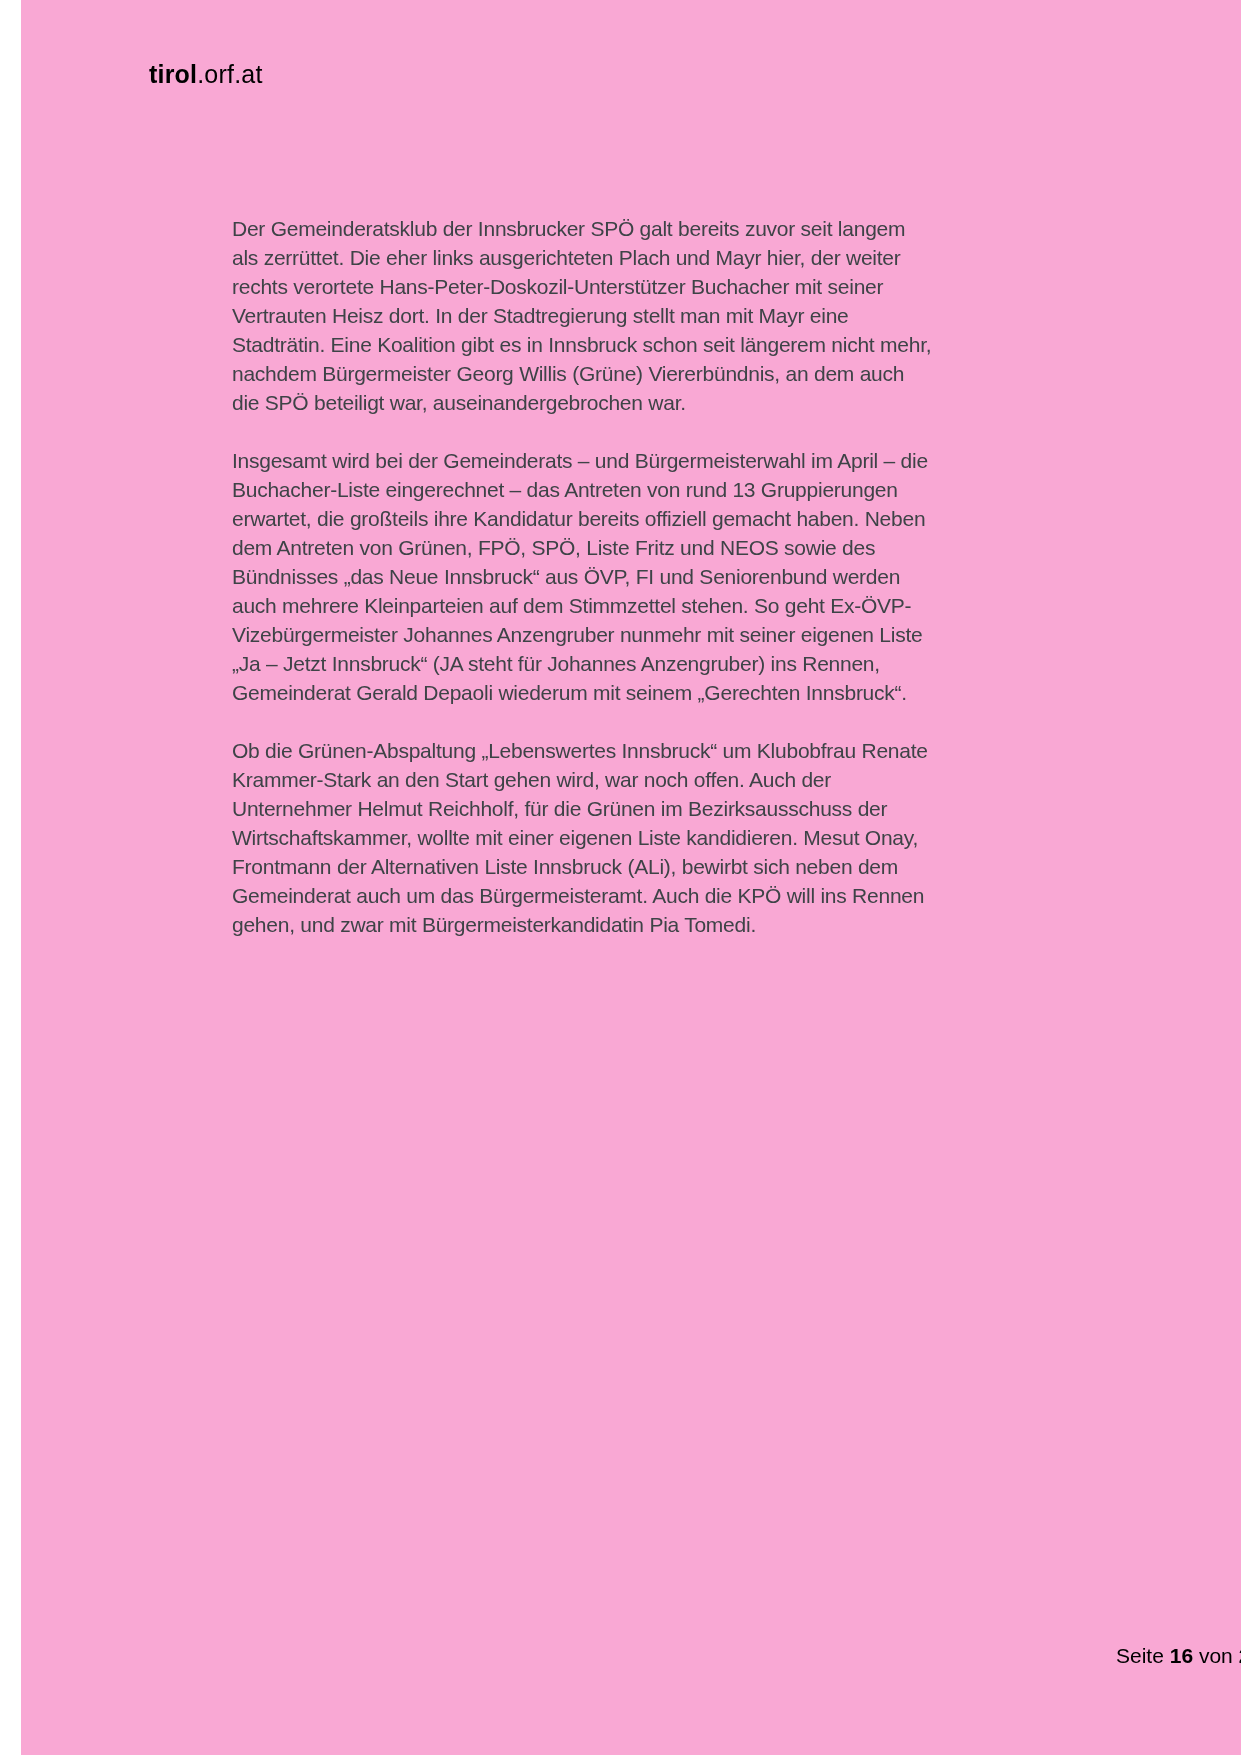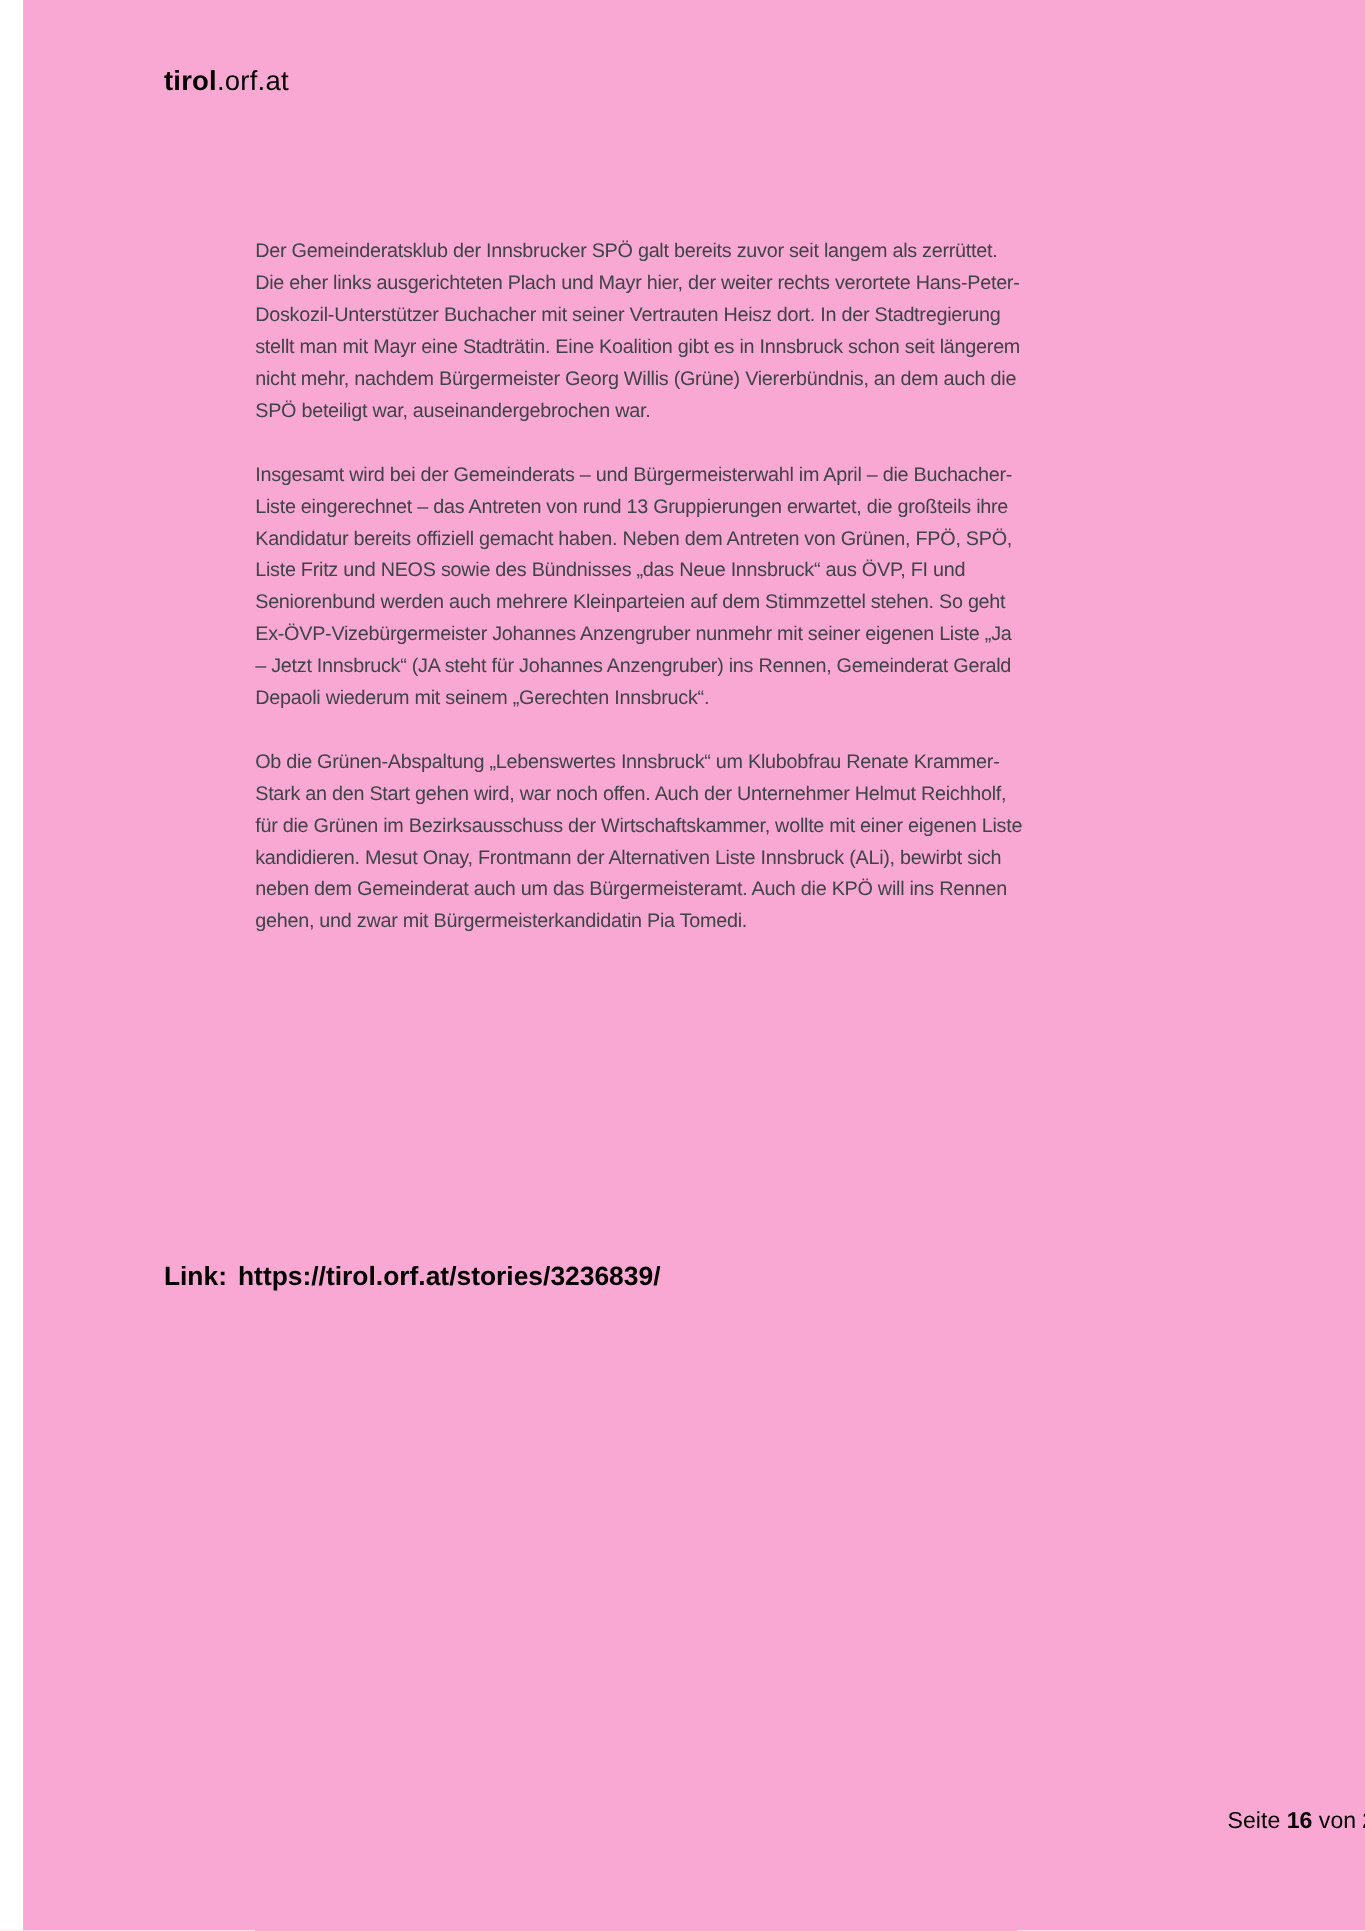--- a/index.html
+++ b/index.html
@@ -27,21 +27,21 @@
   .site-header .brand-bold { font-weight: bold; }
   .content {
     position: absolute;
     left: 211px;
     top: 214px;
     width: 700px;
     color: #3e4347;
   }
   .content p {
     margin: 0 0 29px 0;
-    font-size: 18px;
+    font-size: 21px;
     line-height: 29px;
     letter-spacing: -0.25px;
   }
   .article-heading {
     margin: 38px 0 8px 0;
     font-size: 29px;
     line-height: 32px;
     font-weight: bold;
     color: #24282b;
     letter-spacing: -0.6px;
@@ -74,23 +74,20 @@
   <div class="site-header">
     <span class="brand-bold">tirol</span><span>.orf.at</span>
   </div>
 
   <div class="content">
     <p>Der Gemeinderatsklub der Innsbrucker SPÖ galt bereits zuvor seit langem als zerrüttet. Die eher links ausgerichteten Plach und Mayr hier, der weiter rechts verortete Hans-Peter-Doskozil-Unterstützer Buchacher mit seiner Vertrauten Heisz dort. In der Stadtregierung stellt man mit Mayr eine Stadträtin. Eine Koalition gibt es in Innsbruck schon seit längerem nicht mehr, nachdem Bürgermeister Georg Willis (Grüne) Viererbündnis, an dem auch die SPÖ beteiligt war, auseinandergebrochen war.</p>
     <p>Insgesamt wird bei der Gemeinderats – und Bürgermeisterwahl im April – die Buchacher-Liste eingerechnet – das Antreten von rund 13 Gruppierungen erwartet, die großteils ihre Kandidatur bereits offiziell gemacht haben. Neben dem Antreten von Grünen, FPÖ, SPÖ, Liste Fritz und NEOS sowie des Bündnisses „das Neue Innsbruck“ aus ÖVP, FI und Seniorenbund werden auch mehrere Kleinparteien auf dem Stimmzettel stehen. So geht Ex-ÖVP-Vizebürgermeister Johannes Anzengruber nunmehr mit seiner eigenen Liste „Ja – Jetzt Innsbruck“ (JA steht für Johannes Anzengruber) ins Rennen, Gemeinderat Gerald Depaoli wiederum mit seinem „Gerechten Innsbruck“.</p>
     <p>Ob die Grünen-Abspaltung „Lebenswertes Innsbruck“ um Klubobfrau Renate Krammer-Stark an den Start gehen wird, war noch offen. Auch der Unternehmer Helmut Reichholf, für die Grünen im Bezirksausschuss der Wirtschaftskammer, wollte mit einer eigenen Liste kandidieren. Mesut Onay, Frontmann der Alternativen Liste Innsbruck (ALi), bewirbt sich neben dem Gemeinderat auch um das Bürgermeisteramt. Auch die KPÖ will ins Rennen gehen, und zwar mit Bürgermeisterkandidatin Pia Tomedi.</p>
   </div>
 
-  <div class="link-line">
-    <span>Link:</span><a class="link-url" href="#">https://tirol.orf.at/stories/3236839/</a>
-  </div>
 
   <div class="page-footer">
     <span>Seite</span>
     <span class="num">16</span>
     <span>von</span>
     <span class="num">22</span>
   </div>
 
 </div>
 

